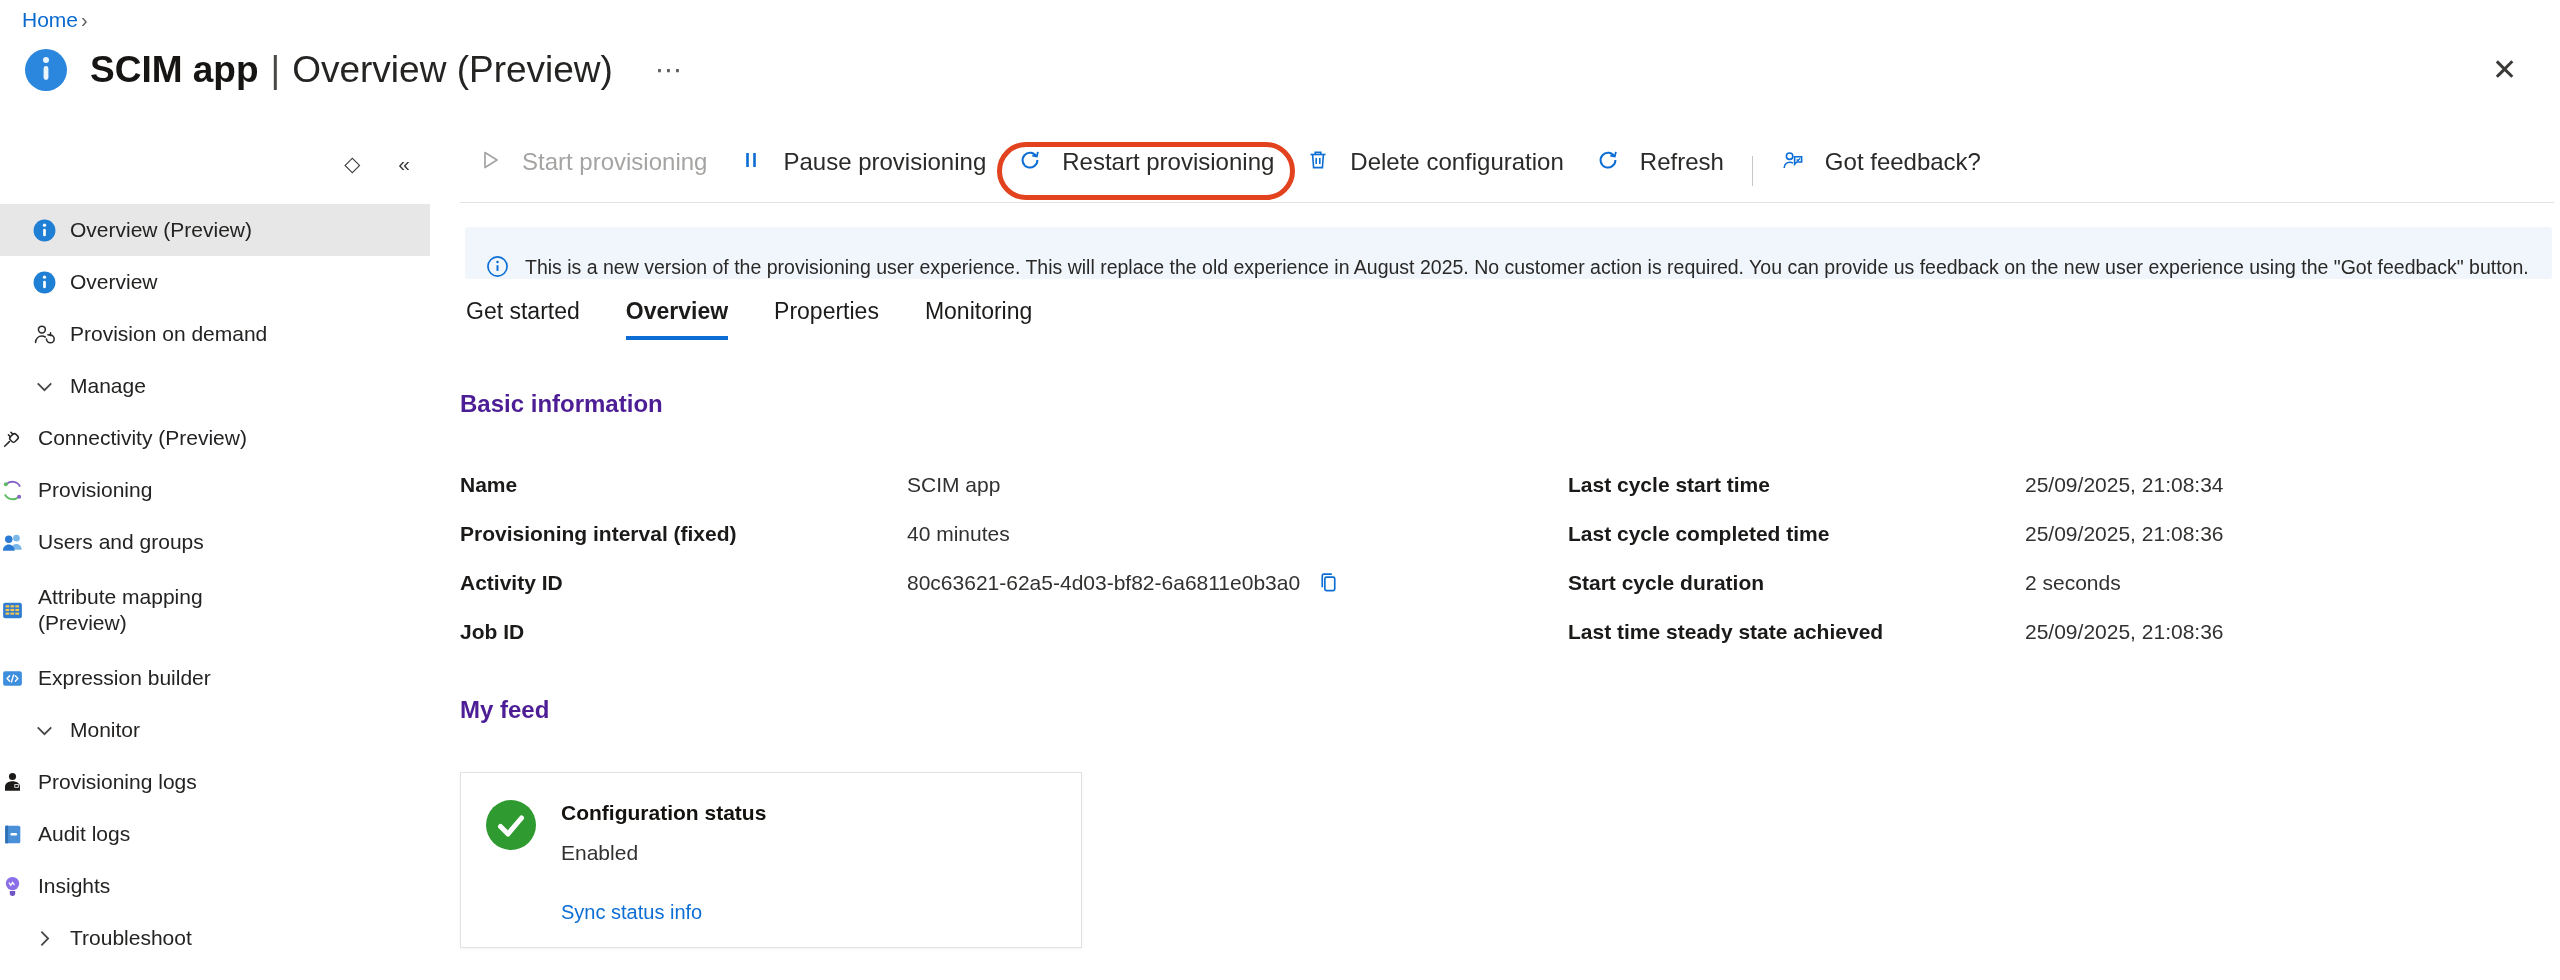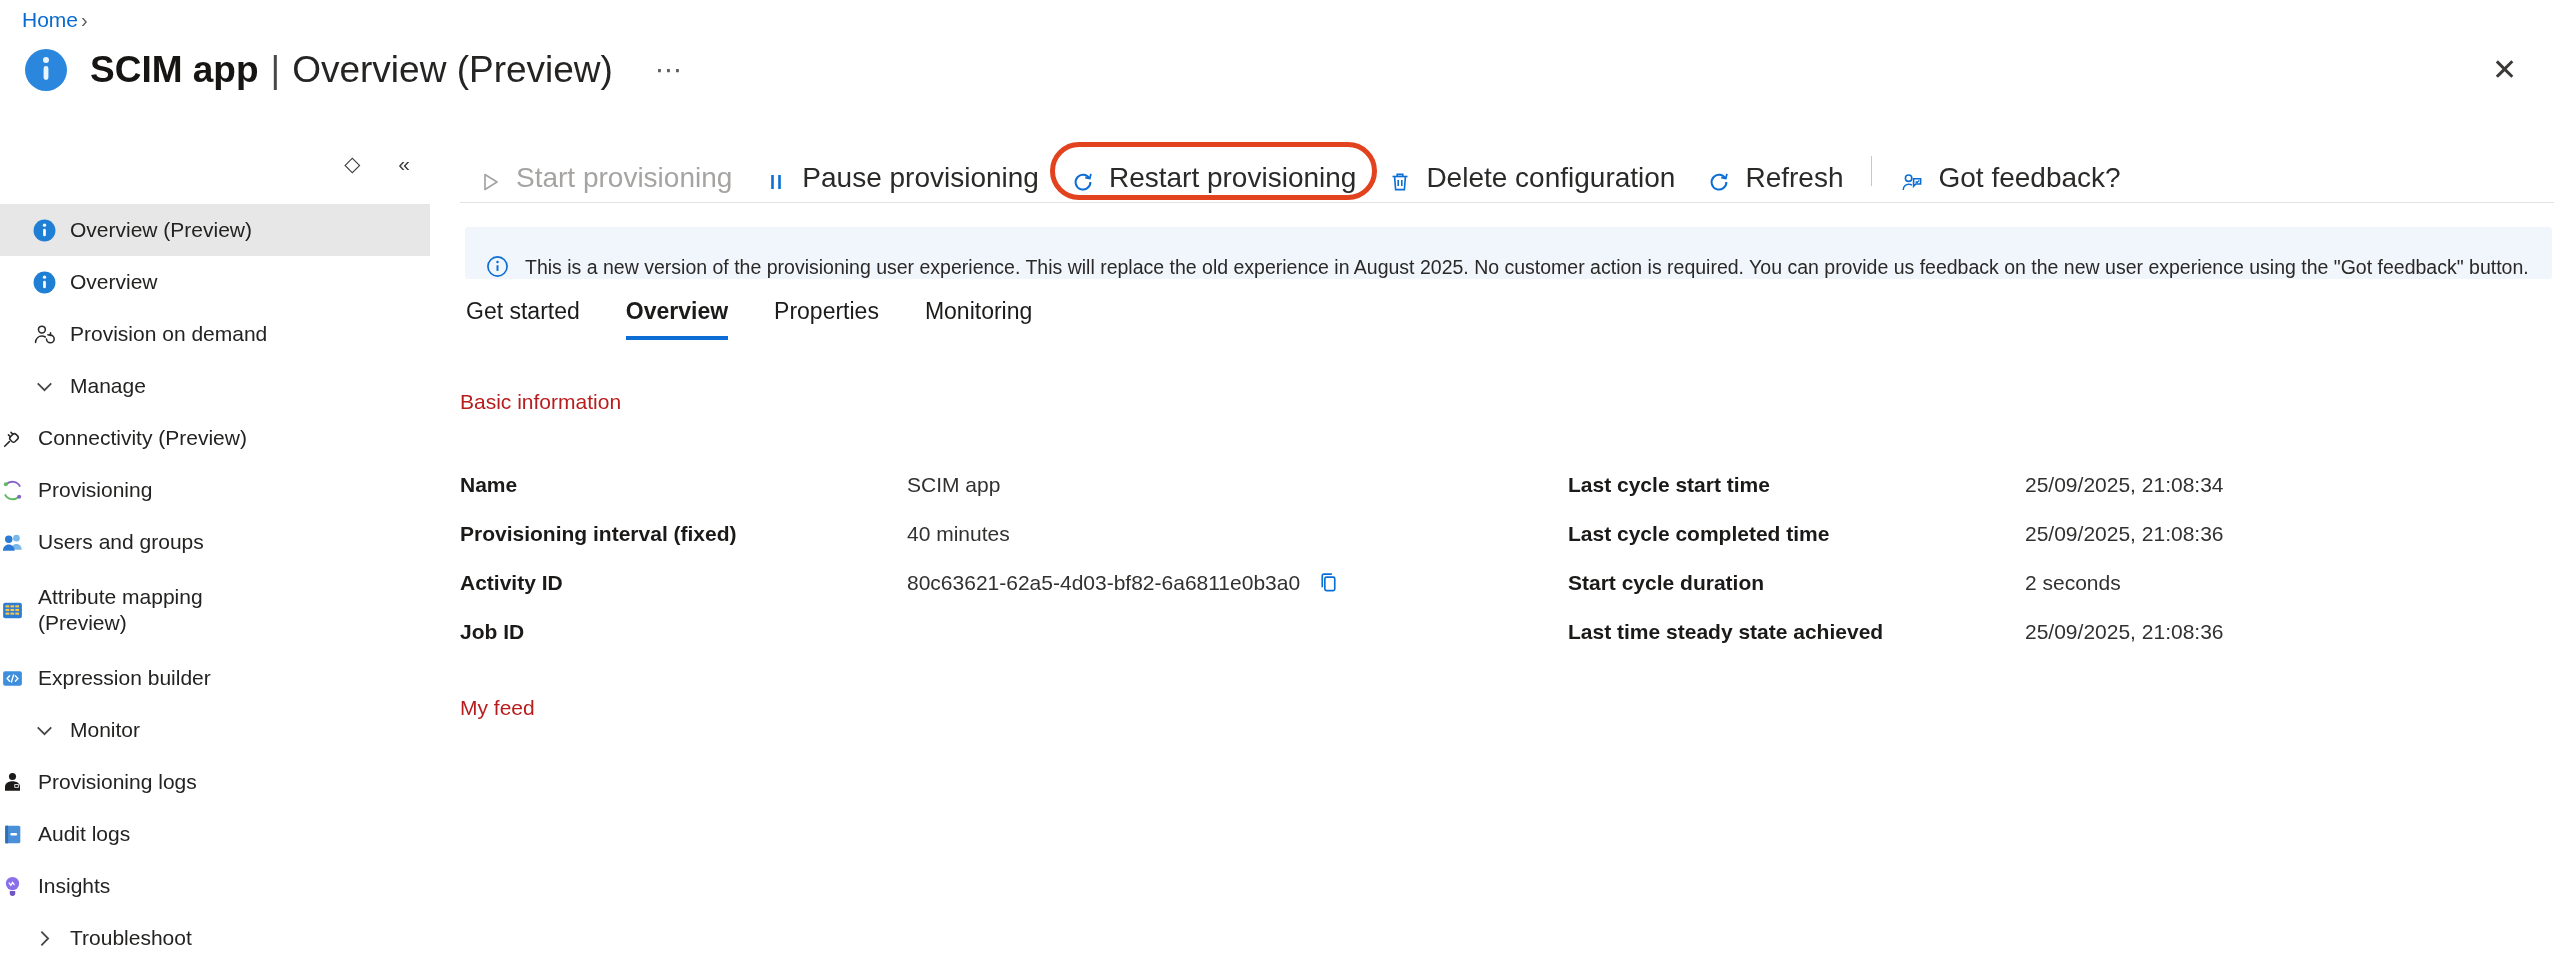--- a/index.html
+++ b/index.html
@@ -29,36 +29,36 @@
   .nav-item.lvl2{}
   .nav-item.selected{background:#e7e7e7}
   .nav-icon{width:25px;height:25px;display:inline-flex;margin-right:13px;flex:none;align-items:center;justify-content:center}
   .nav-icon svg{width:100%;height:100%}
   .nav-item.two-line{height:84px}
   .nav-item.two-line .nav-label{width:215px;line-height:1.25}
 
   
   .content{position:absolute;left:460px;top:140px;width:2094px;height:840px}
   .toolbar{display:flex;align-items:center;height:50px;margin-top:6px;margin-left:2px}
-  .tb-item{display:flex;align-items:flex-end;gap:14px;padding:0 16px;font-size:28px;color:#2b2a29;height:46px;position:relative;cursor:pointer;white-space:nowrap}
+  .tb-item{display:flex;align-items:flex-start;gap:20px;padding:0 16px;font-size:24px;color:#2b2a29;height:46px;position:relative;cursor:pointer;white-space:nowrap}
   .tb-item .tb-icon{width:24px;height:24px;display:inline-flex;flex:none}
   .tb-item svg{width:24px;height:24px}
   .tb-item.disabled{color:#a6a4a2}
   .tb-sep{width:1px;height:30px;background:#c9c7c5;margin:0 12px}
   .annotation-oval{position:absolute;left:-5px;right:-5px;top:-6px;bottom:-6px;border:5px solid #e2421d;border-radius:34px;pointer-events:none}
   .toolbar-rule{position:absolute;left:0;right:0;top:62px;height:1px;background:#e5e3e1}
 
   .banner{position:absolute;left:5px;top:87px;right:2px;height:52px;background:#f0f6fc;border-radius:3px;display:flex;align-items:flex-end;padding:0 20px;gap:15px;font-size:19.5px;color:#2a2927;white-space:nowrap}
   .banner-icon{width:25px;height:25px;flex:none;display:inline-flex}
 
   .tabs{position:absolute;left:6px;top:158px;display:flex;gap:46px;font-size:23px}
   .tab{padding-bottom:11px;color:#1c1b1a;cursor:pointer}
   .tab.active{font-weight:700;border-bottom:4px solid #0c6ed4}
 
-  .section-title{position:absolute;font-size:21px;font-weight:400;color:#b91c1c;white-space:nowrap}
+  .section-title{position:absolute;font-size:24px;font-weight:700;color:#4c1d95;white-space:nowrap}
   #basic-title{left:0;top:250px}
   #myfeed-title{left:0;top:556px}
 
   .info-col{position:absolute;top:320px}
   .info-left{left:0;width:1060px}
   .info-right{left:1108px;width:1000px}
   .info-row{display:flex;align-items:center;height:49px;white-space:nowrap}
   .info-label{width:447px;font-weight:700;font-size:21px;color:#1b1a19;flex:none}
   .info-right .info-label{width:457px}
   .info-value{font-size:21px;color:#323130;display:flex;align-items:center;gap:16px}
@@ -401,14 +401,25 @@
     </div>
     <div class="info-row">
       <span class="info-label">Last time steady state achieved</span>
       <span class="info-value">
           <span>25/09/2025, 21:08:36</span>
         </span>
     </div>
   </div>
 
   <h2 class="section-title" id="myfeed-title">My feed</h2>
+  <div class="feed-card">
+    <span class="card-check">
+      <svg viewBox="0 0 52 52">
+          <circle cx="26" cy="26" r="25" fill="#2e9a30"></circle>
+          <path d="M15.5 27.5l7.5 7.5 13.5-16" stroke="#fff" stroke-width="5" fill="none" stroke-linecap="round" stroke-linejoin="round"></path>
+        </svg>
+    </span>
+    <div class="card-title">Configuration status</div>
+    <div class="card-status">Enabled</div>
+    <div class="card-link">Sync status info</div>
+  </div>
 
 </main>
 
 </body></html>

